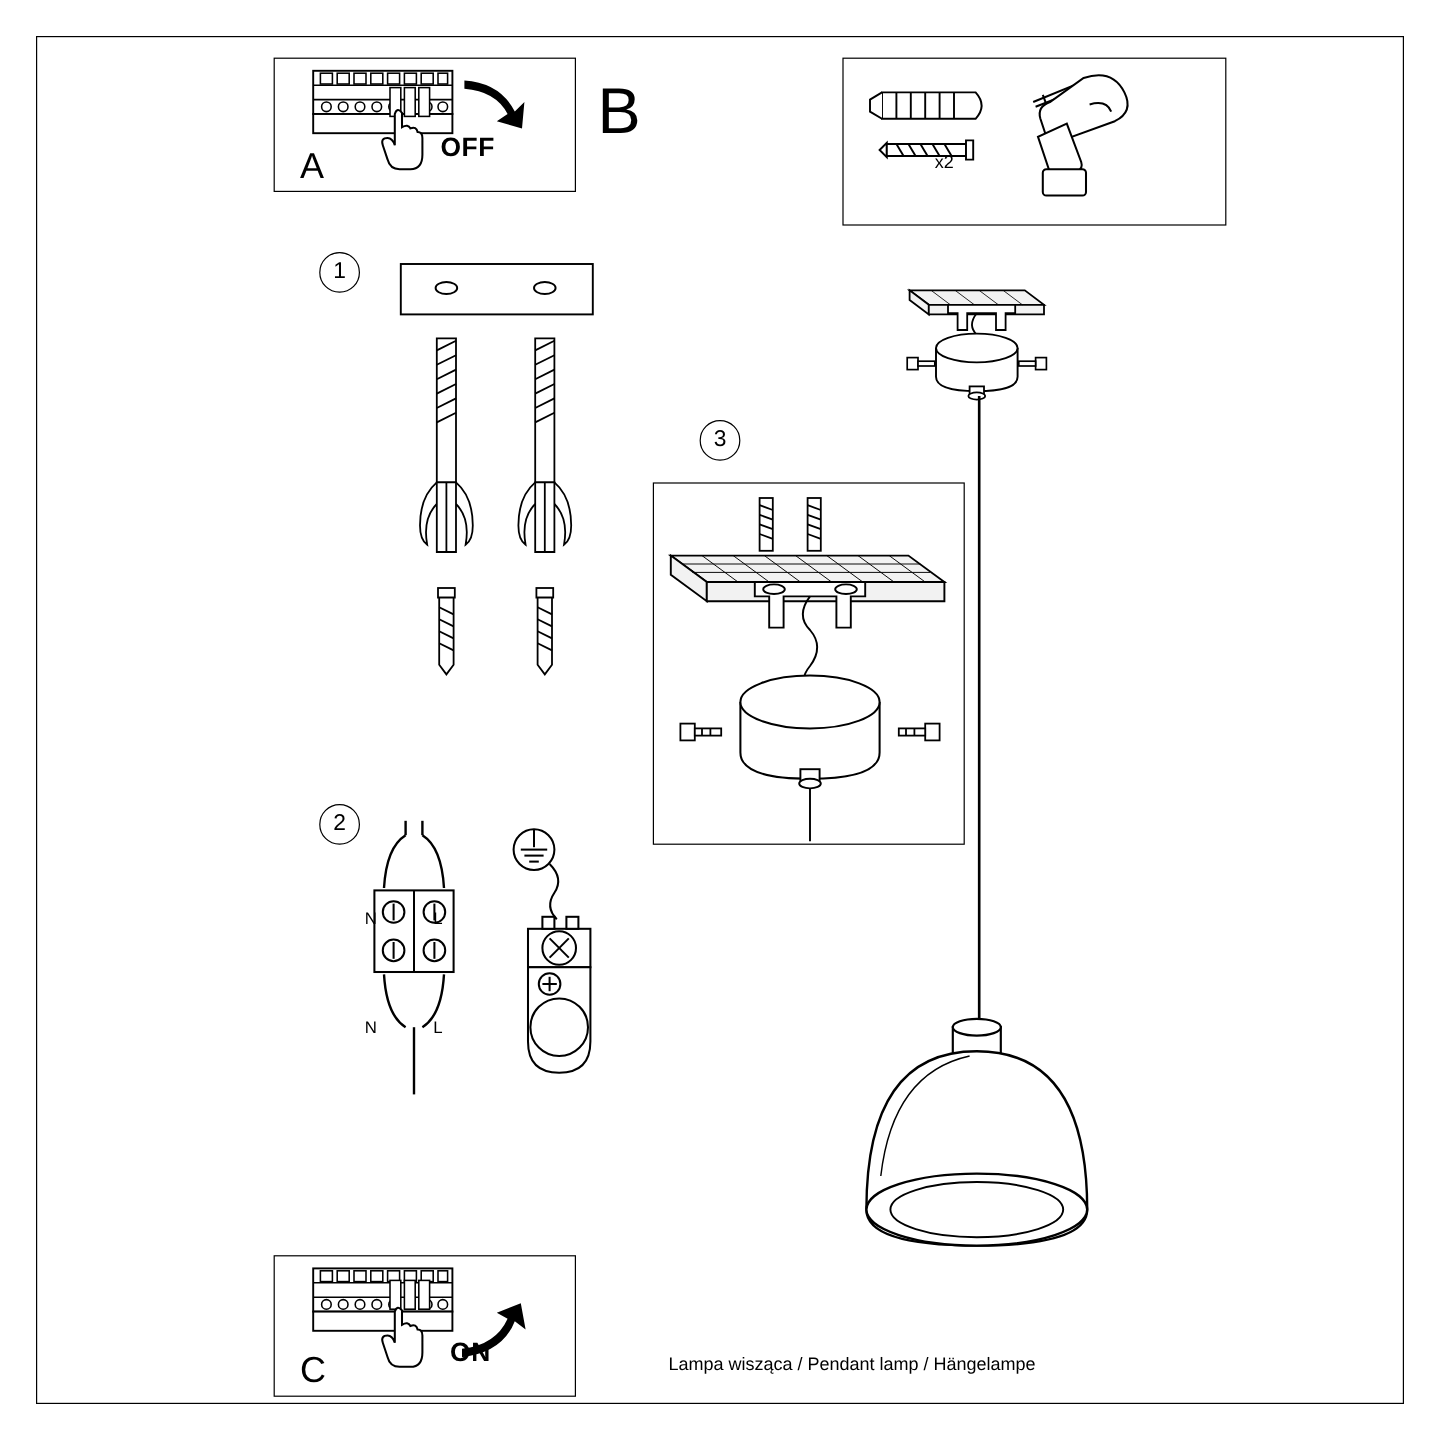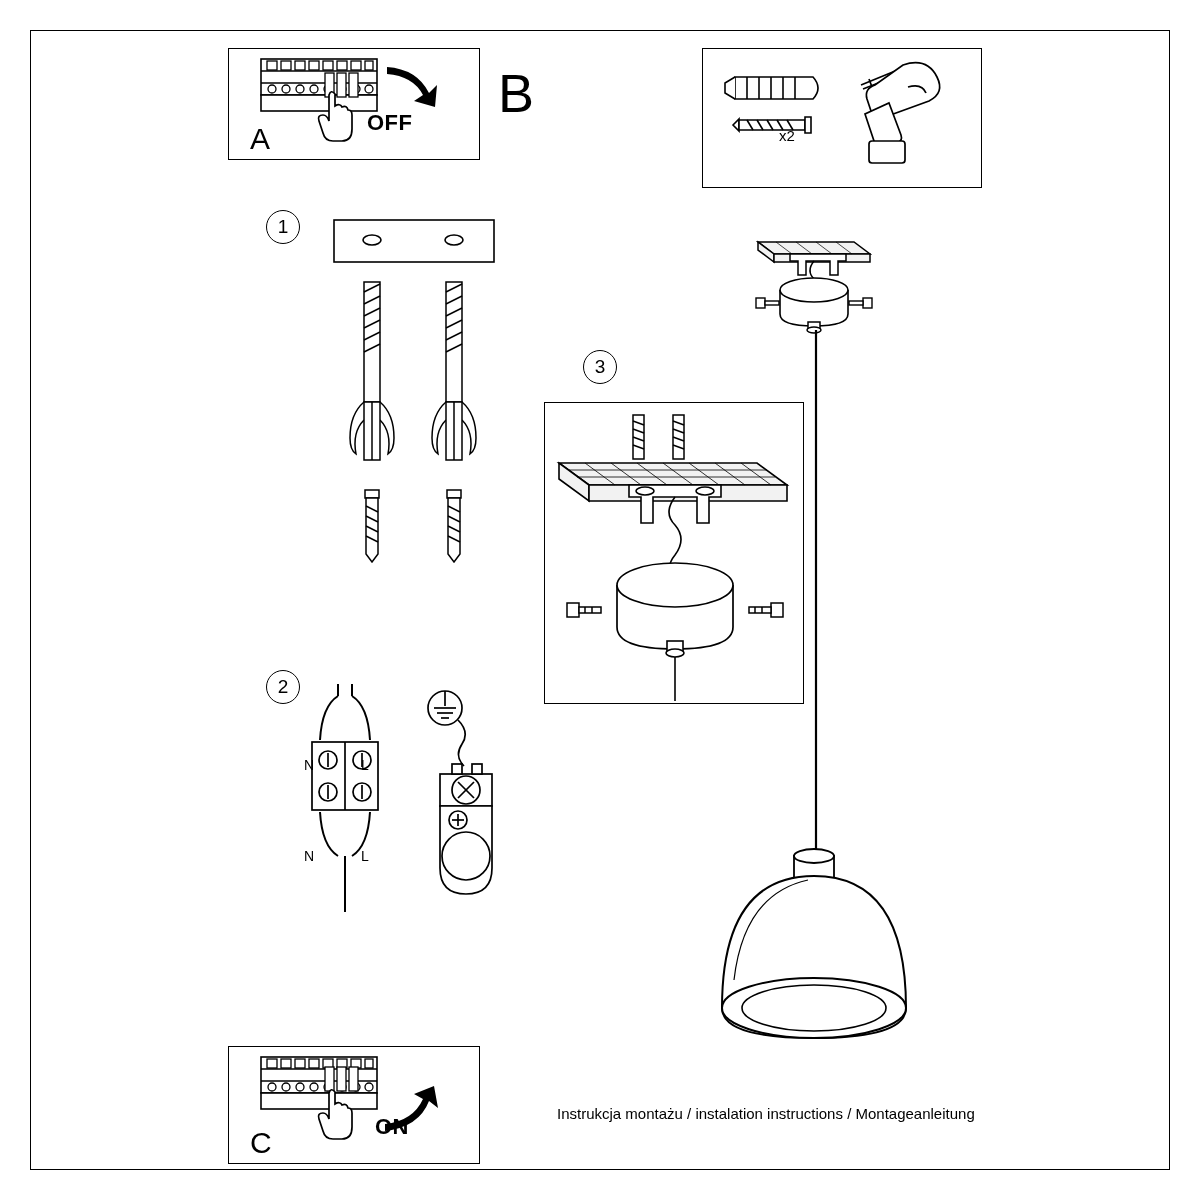--- a/index.html
+++ b/index.html
@@ -136,21 +136,21 @@
       <g fill="#000">
         <path d="M158 18 q30 2 42 26 l8 -8 l-2 22 l-21 -6 l9 -6 q-10 -19 -36 -21 z"></path>
       </g>
     </svg>
   </div>
   <div class="lbl step-letter" style="left:250px; top:122px;">A</div>
   <div class="lbl onoff" style="left:367px; top:110px;">OFF</div>
 
   <div class="lbl big-letter" style="left:498px; top:62px;">B</div>
 
-  <div class="box" style="left:702px; top:48px; width:280px; height:140px;">
+  <div class="box" style="left:702px; top:48px; width:320px; height:140px;">
     <svg width="264" height="136" viewBox="0 0 264 136">
 
       <g fill="#fff" stroke="#000" stroke-width="1.6">
         <path d="M32 28 l0 22 l78 0 q10 -11 0 -22 z"></path>
         <line x1="44" y1="28" x2="44" y2="50"></line>
         <line x1="56" y1="28" x2="56" y2="50"></line>
         <line x1="68" y1="28" x2="68" y2="50"></line>
         <line x1="80" y1="28" x2="80" y2="50"></line>
         <line x1="92" y1="28" x2="92" y2="50"></line>
         <path d="M32 28 l-10 6 l0 10 l10 6"></path>
@@ -480,15 +480,15 @@
       </g>
 
       <g fill="#000">
         <path d="M156 84 q34 -4 44 -30 l9 7 l-4 -22 l-20 8 l9 5 q-10 22 -38 25 z"></path>
       </g>
     </svg>
   </div>
   <div class="lbl step-letter" style="left:250px; top:1126px;">C</div>
   <div class="lbl onoff" style="left:375px; top:1114px;">ON</div>
 
-  <div class="footer" style="left:557px; top:1102px;">Instrukcja montażu / instalation instructions / Montageanleitung</div>
+  <div class="footer" style="left:557px; top:1126px;">Lampa wisząca / Pendant lamp / Hängelampe</div>
 
 </div>
 
 </body></html>

